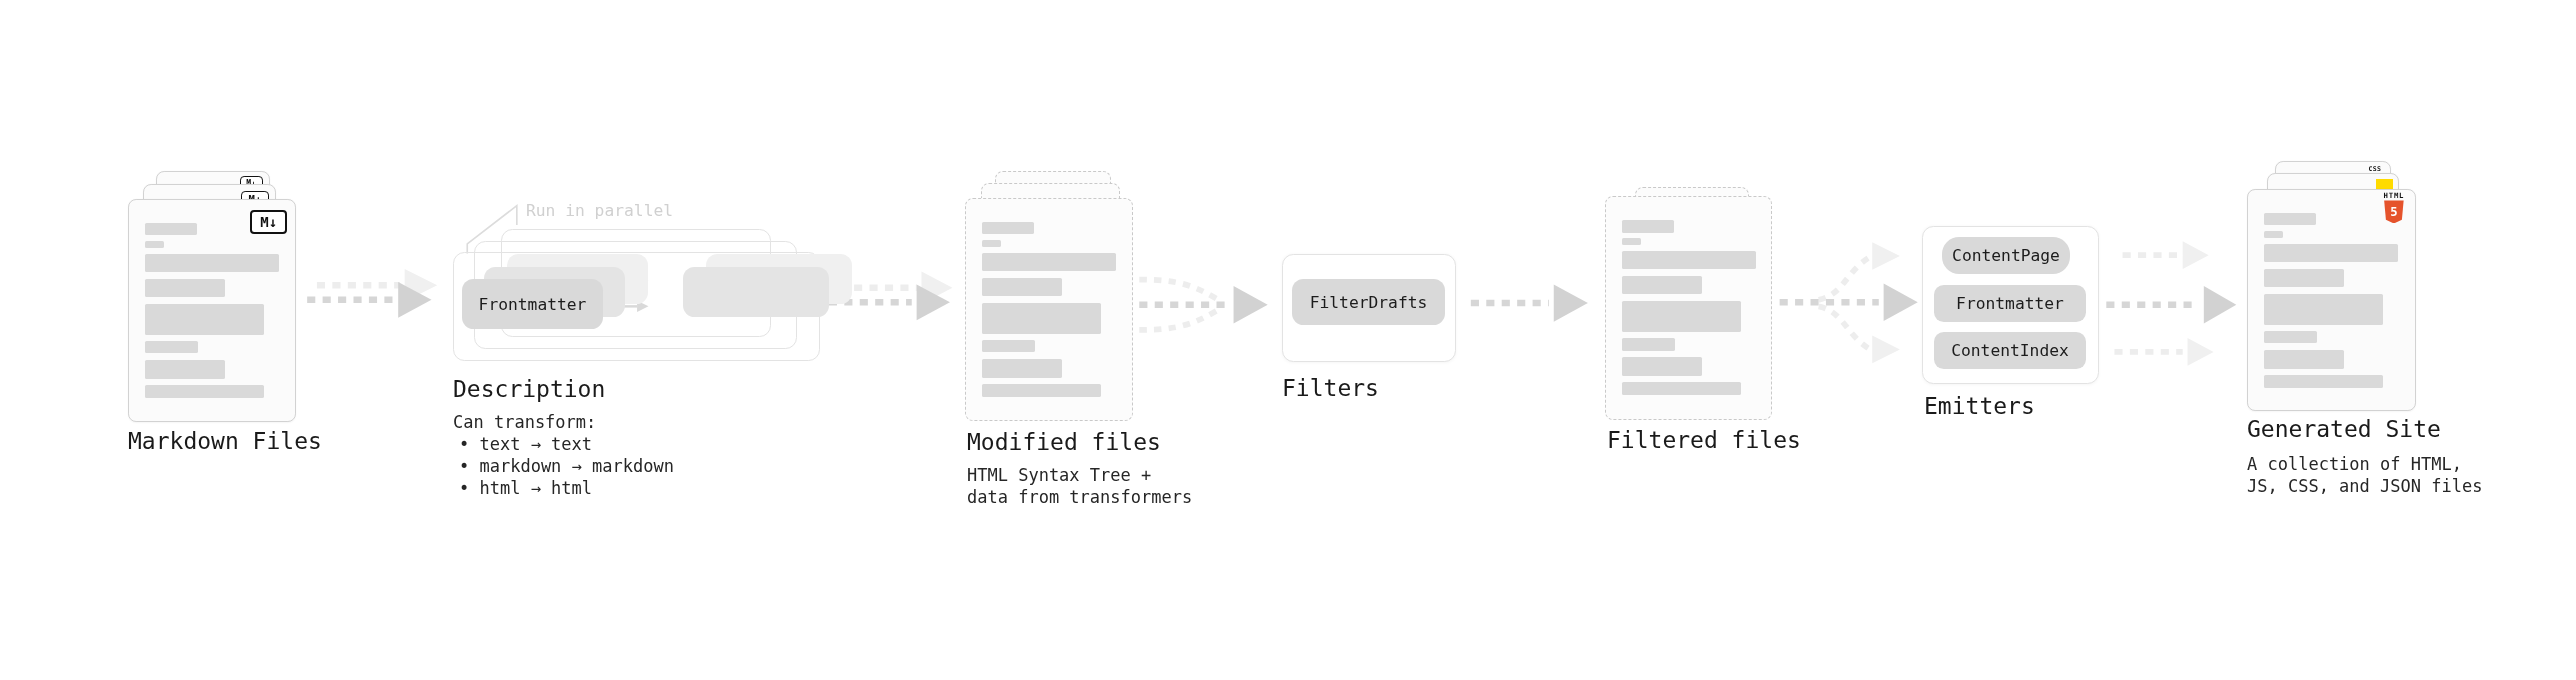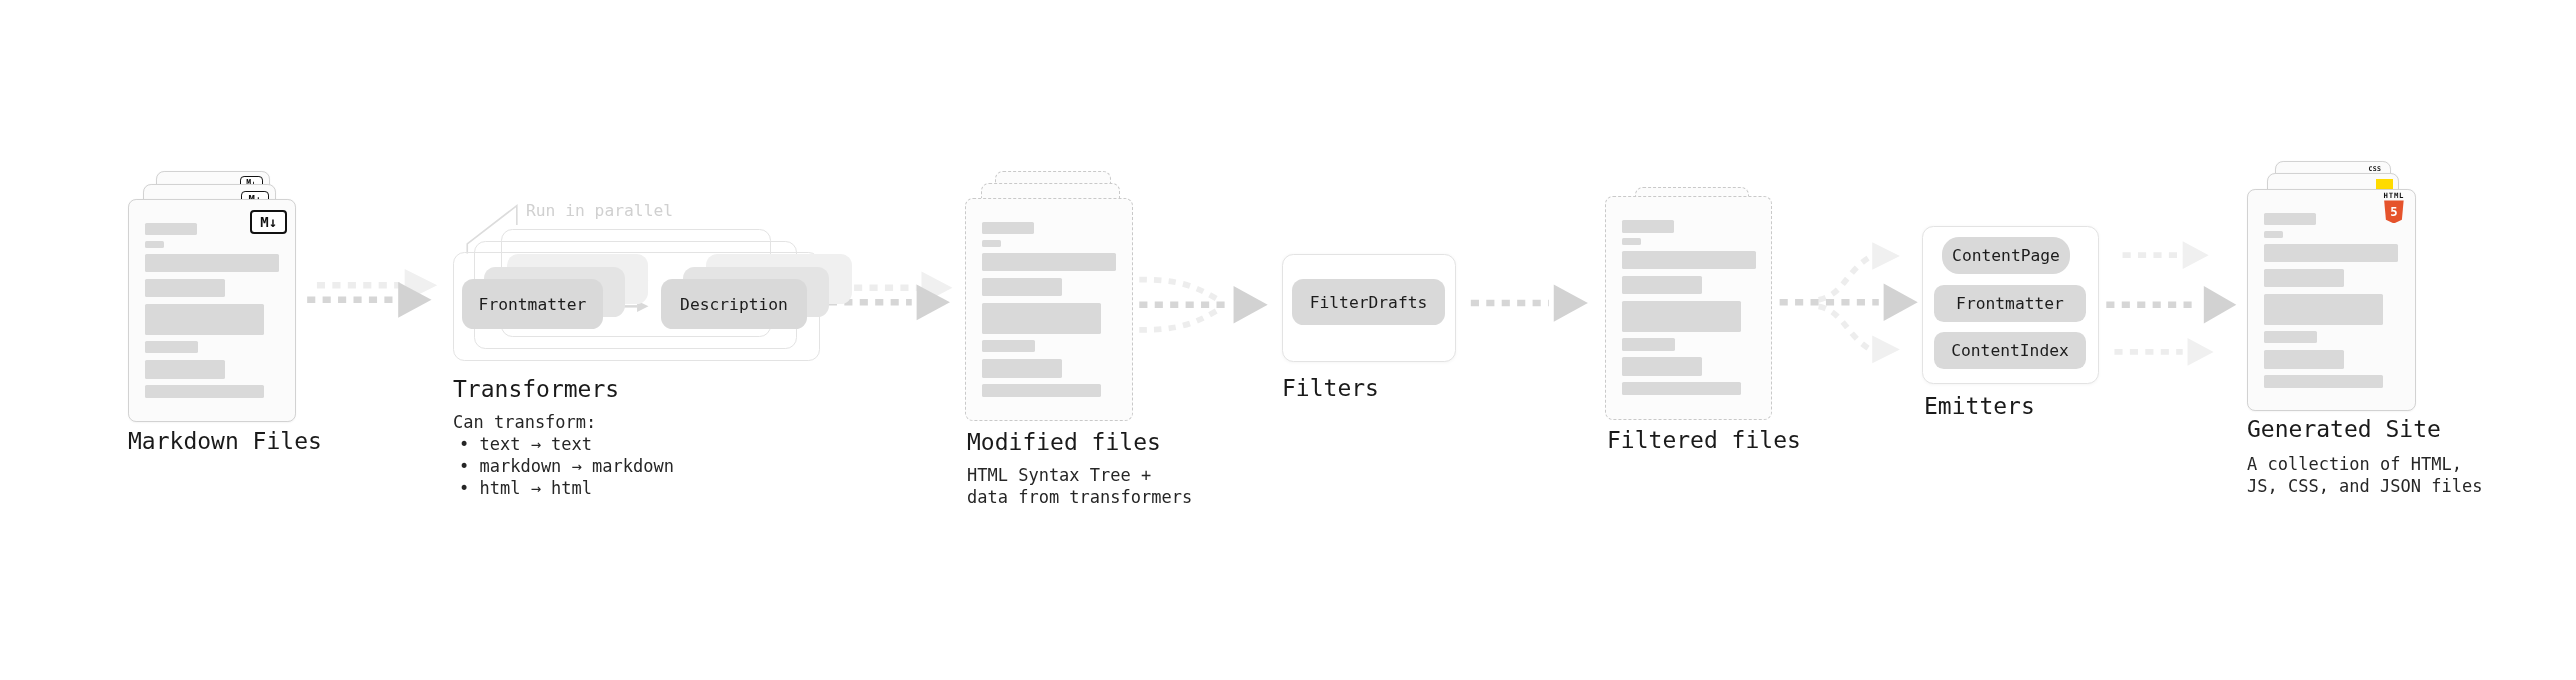--- a/index.html
+++ b/index.html
@@ -141,22 +141,21 @@
 
   <div class="faint" style="left:526px;top:201px">Run in parallel</div>
   <div class="tbox" style="left:501px;top:229px;width:268px;height:106px"></div>
   <div class="tbox" style="left:474px;top:241px;width:321px;height:106px"></div>
   <div class="tbox" style="left:453px;top:252px;width:365px;height:107px"></div>
   <div class="pill layer-back" style="left:507px;top:254px;width:141px;height:50px"></div>
   <div class="pill layer-mid" style="left:484px;top:267px;width:141px;height:50px"></div>
   <div class="pill" style="left:462px;top:279px;width:141px;height:50px">Frontmatter</div>
   <div class="pill layer-back" style="left:706px;top:254px;width:146px;height:50px"></div>
   <div class="pill layer-mid" style="left:683px;top:267px;width:146px;height:50px"></div>
-  <div class="pill" style="left:661px;top:279px;width:146px;height:50px">Description</div>
-  <div class="label" style="left:453px;top:376px">Transformers</div>
+  <div class="label" style="left:453px;top:376px">Description</div>
   <div class="note" style="left:453px;top:411px">Can transform:</div>
   <div class="note" style="left:459px;top:433px">
     <div>• text → text</div>
     <div>• markdown → markdown</div>
     <div>• html → html</div>
   </div>
 
   <div class="stack" style="left:965px;top:170px;width:195px;height:249px">
     <div class="card dashed z1" style="left:30px;top:0.8px;width:114px;height:37px"></div>
     <div class="card dashed z2" style="left:16.3px;top:13px;width:137px;height:37px"></div>

